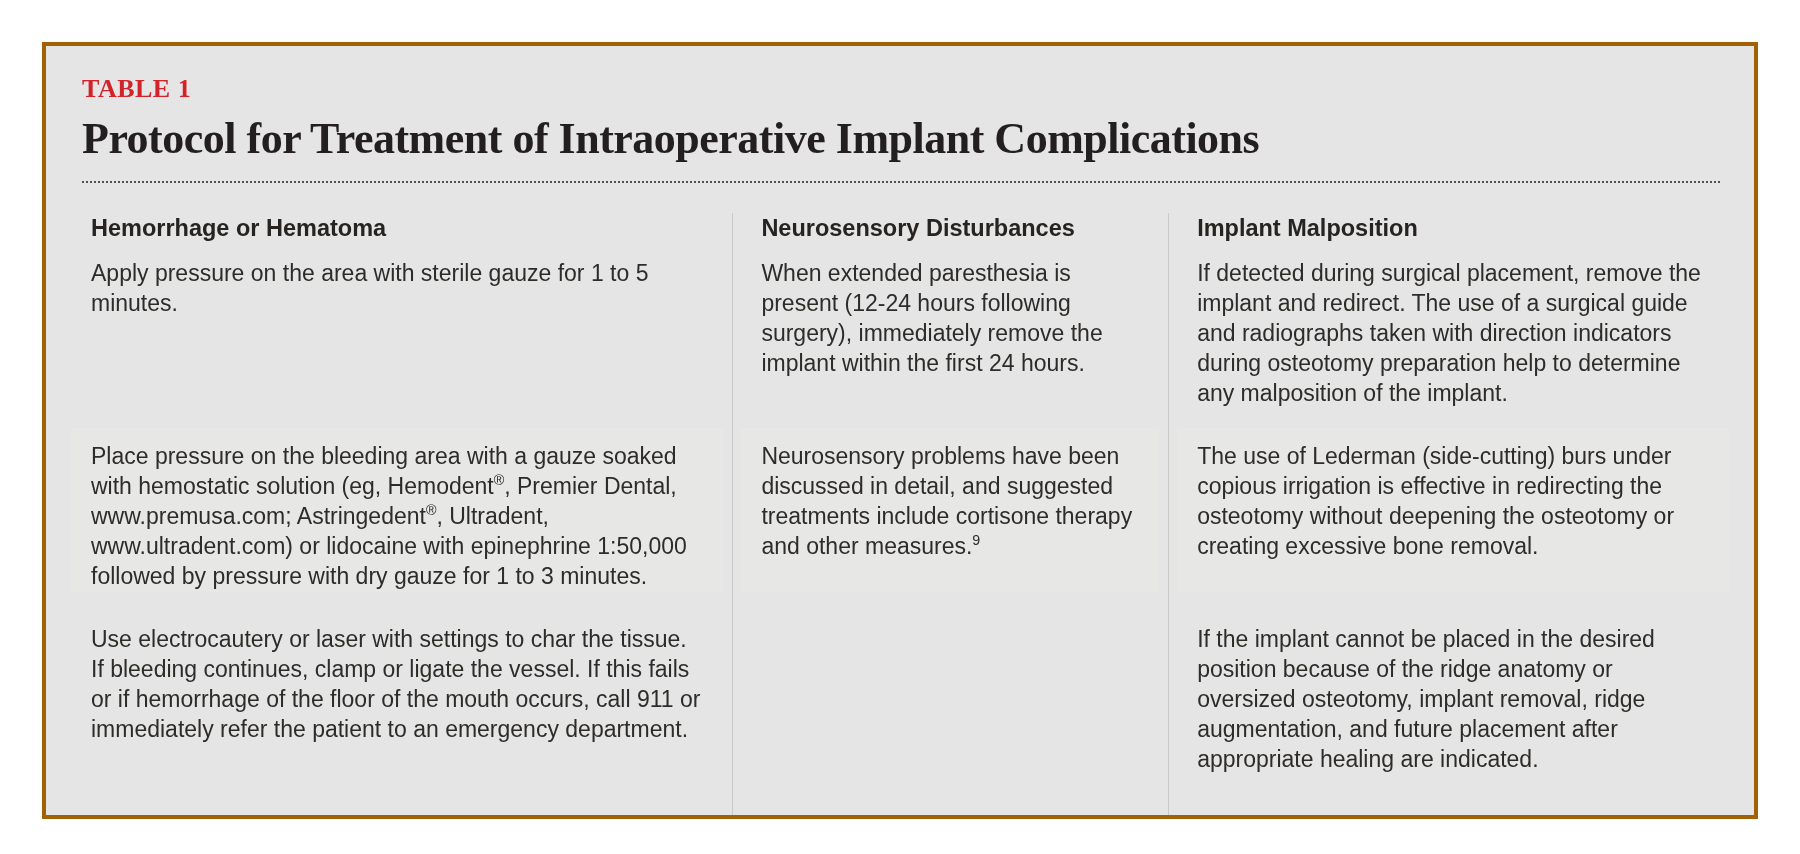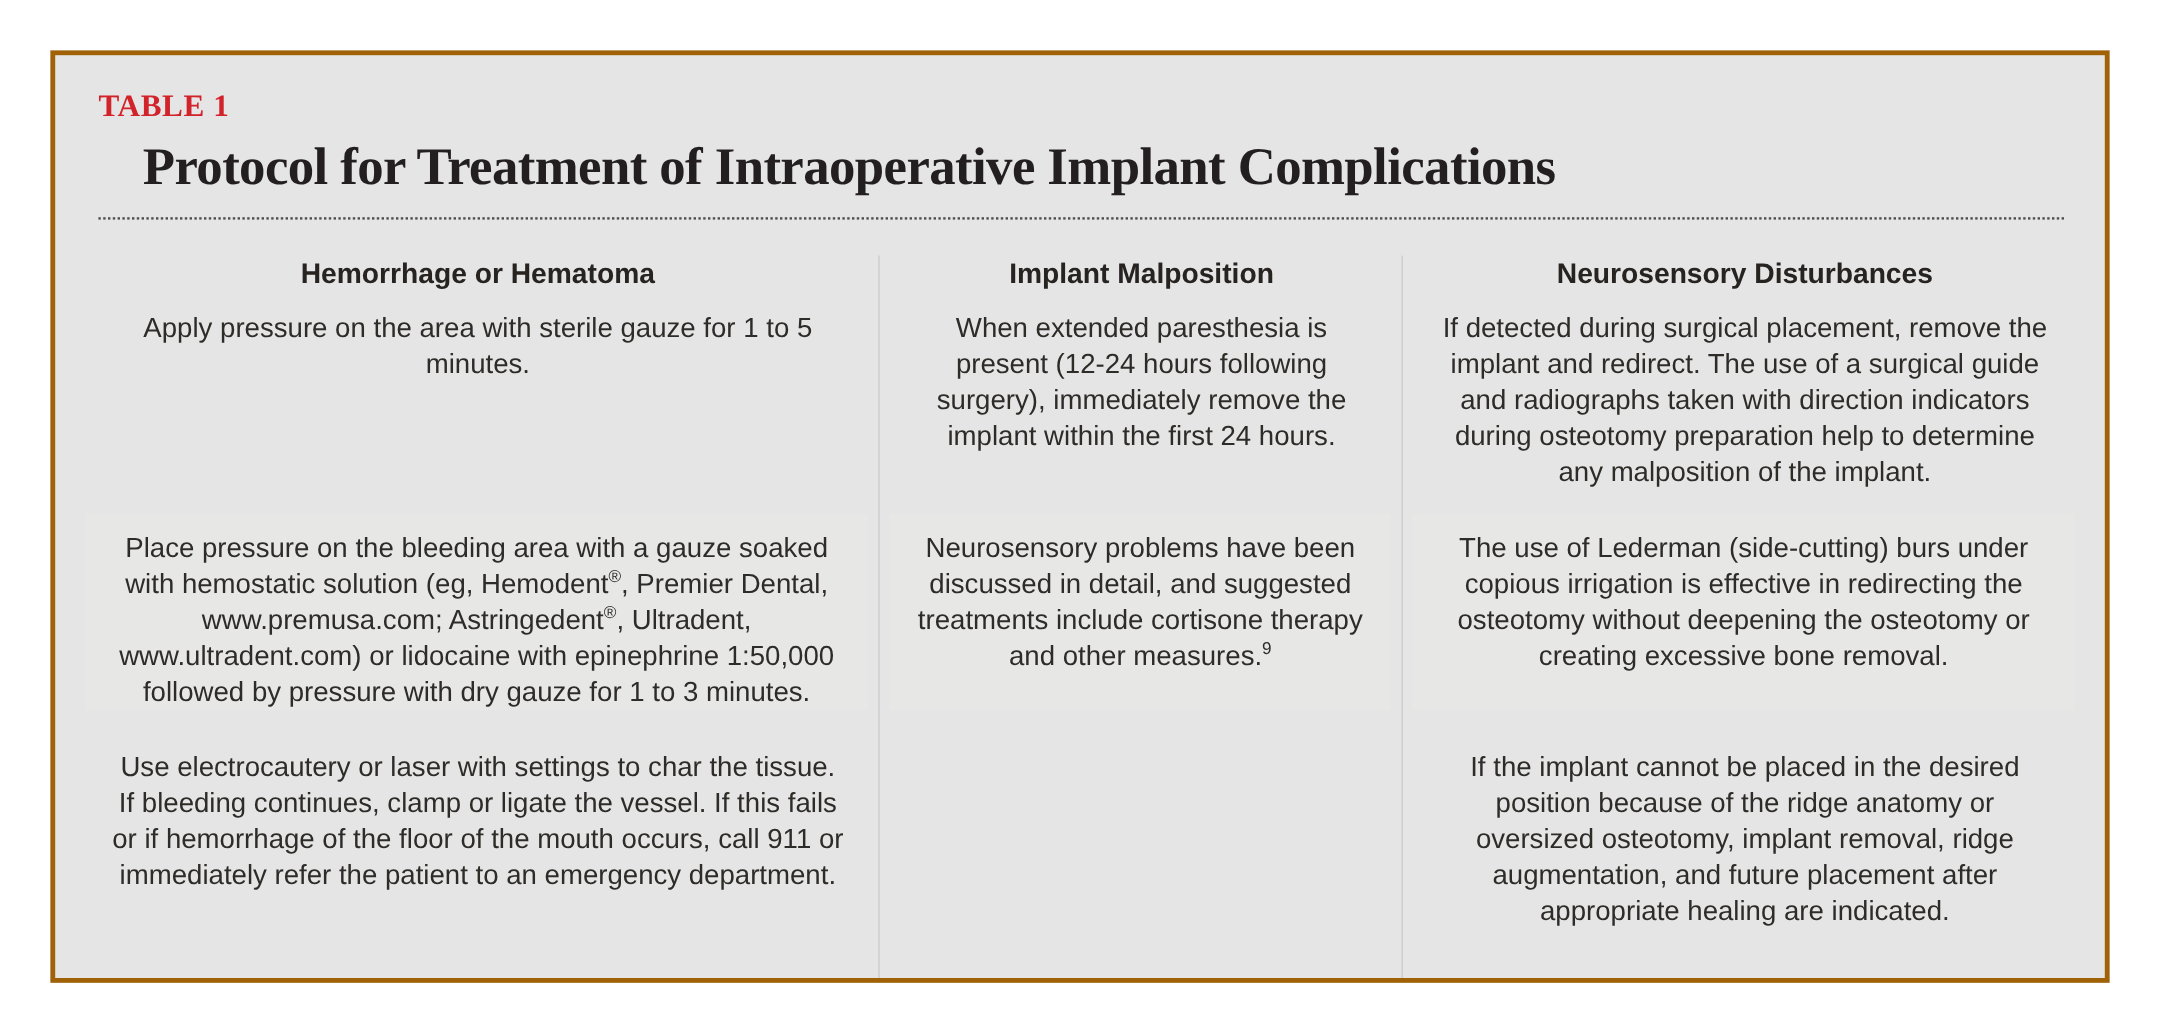--- a/index.html
+++ b/index.html
@@ -20,34 +20,34 @@
   .table-label {
     font-family:"Liberation Serif", serif;
     font-weight:bold; font-size:26px; letter-spacing:0.5px;
     color:#d2232a;
   }
 
   .table-title {
     margin-top:10px;
     font-family:"Liberation Serif", serif;
     font-weight:600; font-size:44px; letter-spacing:-0.5px;
-    color:#231f20; line-height:1.15;margin-left:37px;
+    color:#231f20; line-height:1.15;
   }
 
   .rule { margin-top:16px; height:0; border-top:2px dotted #4f4f4f; }
 
   .grid-wrap { position:relative; flex:1; margin:30px 16px 0 16px; }
 
   .divider { position:absolute; top:0; bottom:0; width:1px; background:#c9c9c9; }
   .divider.d1 { left:40%; }
   .divider.d2 { left:66%; }
 
   .grid { display:grid; grid-template-columns:40% 26% 34%; }
 
-  .cell { padding:0 9px;text-align:center; }
+  .cell { padding:0 9px; }
   .inner {
     font-size:23px; line-height:30px; color:#2e2c29;
     padding:0 18px 0 20px; height:100%;
   }
   .hrow .inner { font-weight:bold; font-size:23.5px; color:#262321; }
   .r1 .inner { padding-top:15px; padding-bottom:20px; }
   .r2 .inner { background:#e7e7e6; padding:13px 20px 1px 20px; }
   .r3 .inner { padding-top:32px; padding-bottom:14px; }
 
   .sup { font-size:62%; vertical-align:super; line-height:0; }
@@ -67,24 +67,24 @@
     <div class="grid-wrap">
       <div class="divider d1"></div>
       <div class="divider d2"></div>
 
       <div class="grid">
 
         <div class="cell hrow">
           <div class="inner">Hemorrhage or Hematoma</div>
         </div>
         <div class="cell hrow">
-          <div class="inner">Implant Malposition</div>
+          <div class="inner">Neurosensory Disturbances</div>
         </div>
         <div class="cell hrow">
-          <div class="inner">Neurosensory Disturbances</div>
+          <div class="inner">Implant Malposition</div>
         </div>
 
         <div class="cell r1">
           <div class="inner"><span>Apply pressure on the area with sterile gauze for 1 to 5 minutes.</span></div>
         </div>
         <div class="cell r1">
           <div class="inner"><span>When extended paresthesia is present (12-24 hours following surgery), immediately remove the implant within the first 24 hours.</span></div>
         </div>
         <div class="cell r1">
           <div class="inner"><span>If detected during surgical placement, remove the implant and redirect. The use of a surgical guide and radiographs taken with direction indicators during oste­otomy preparation help to determine any malposition of the implant.</span></div>

